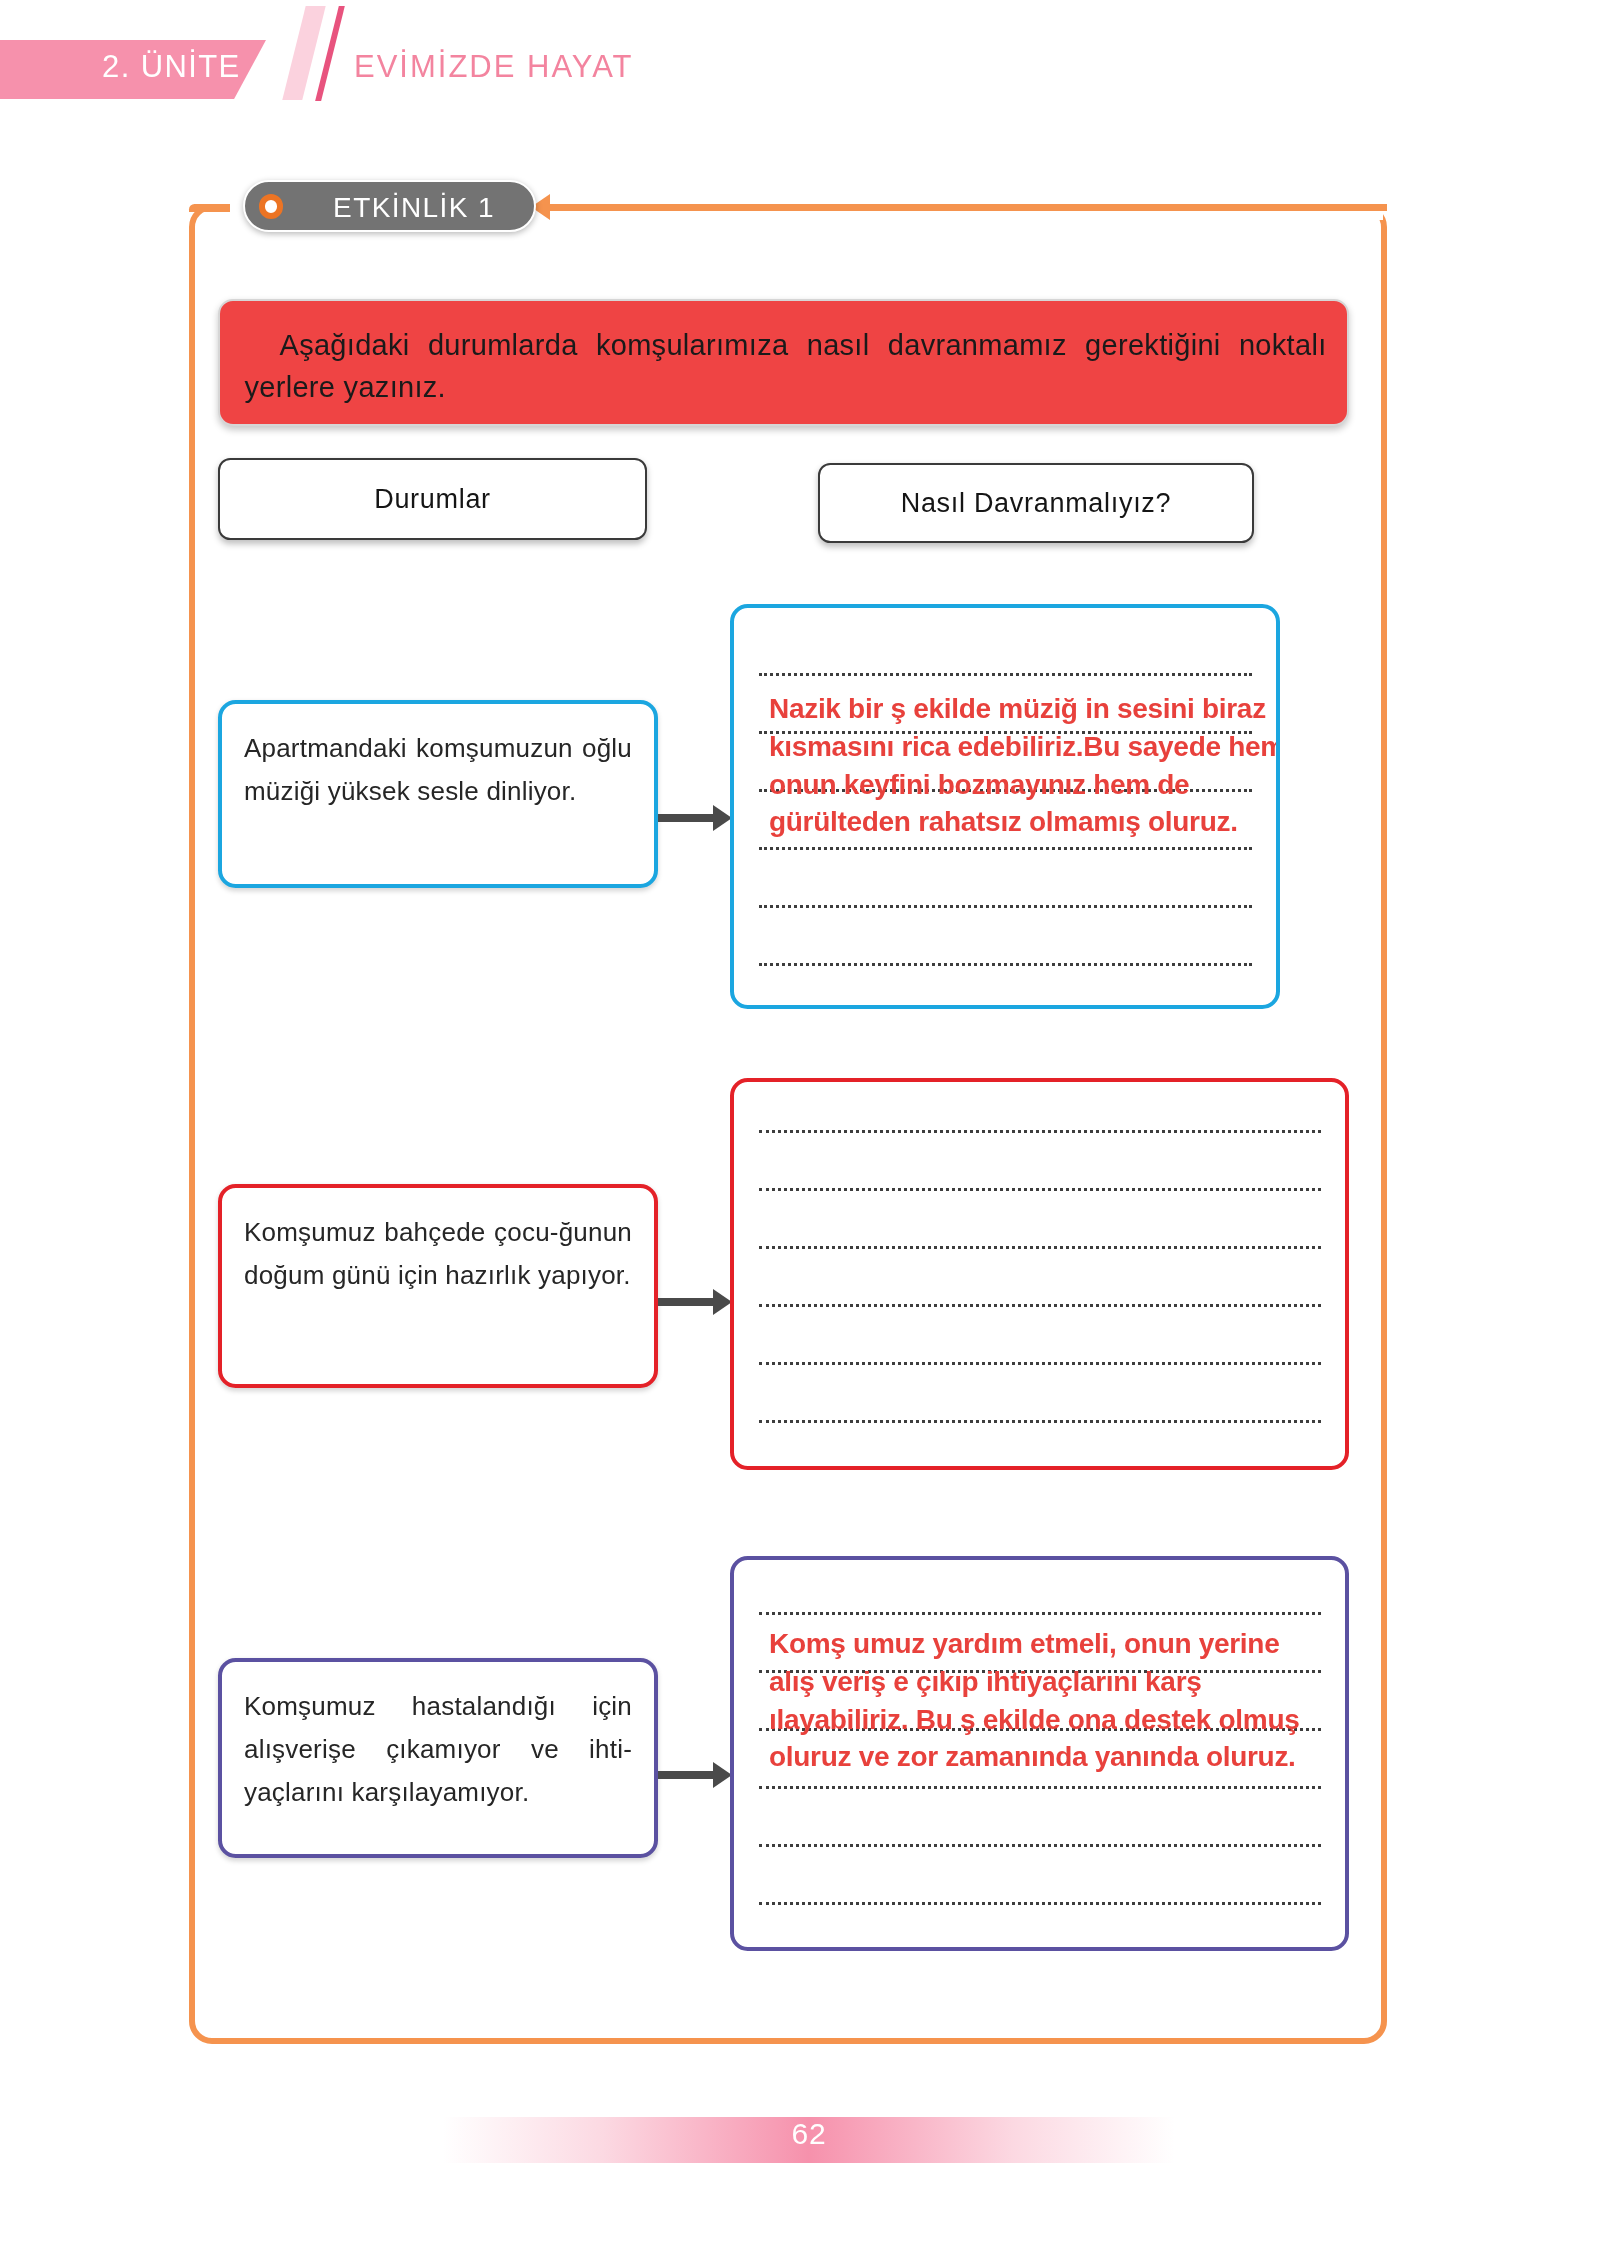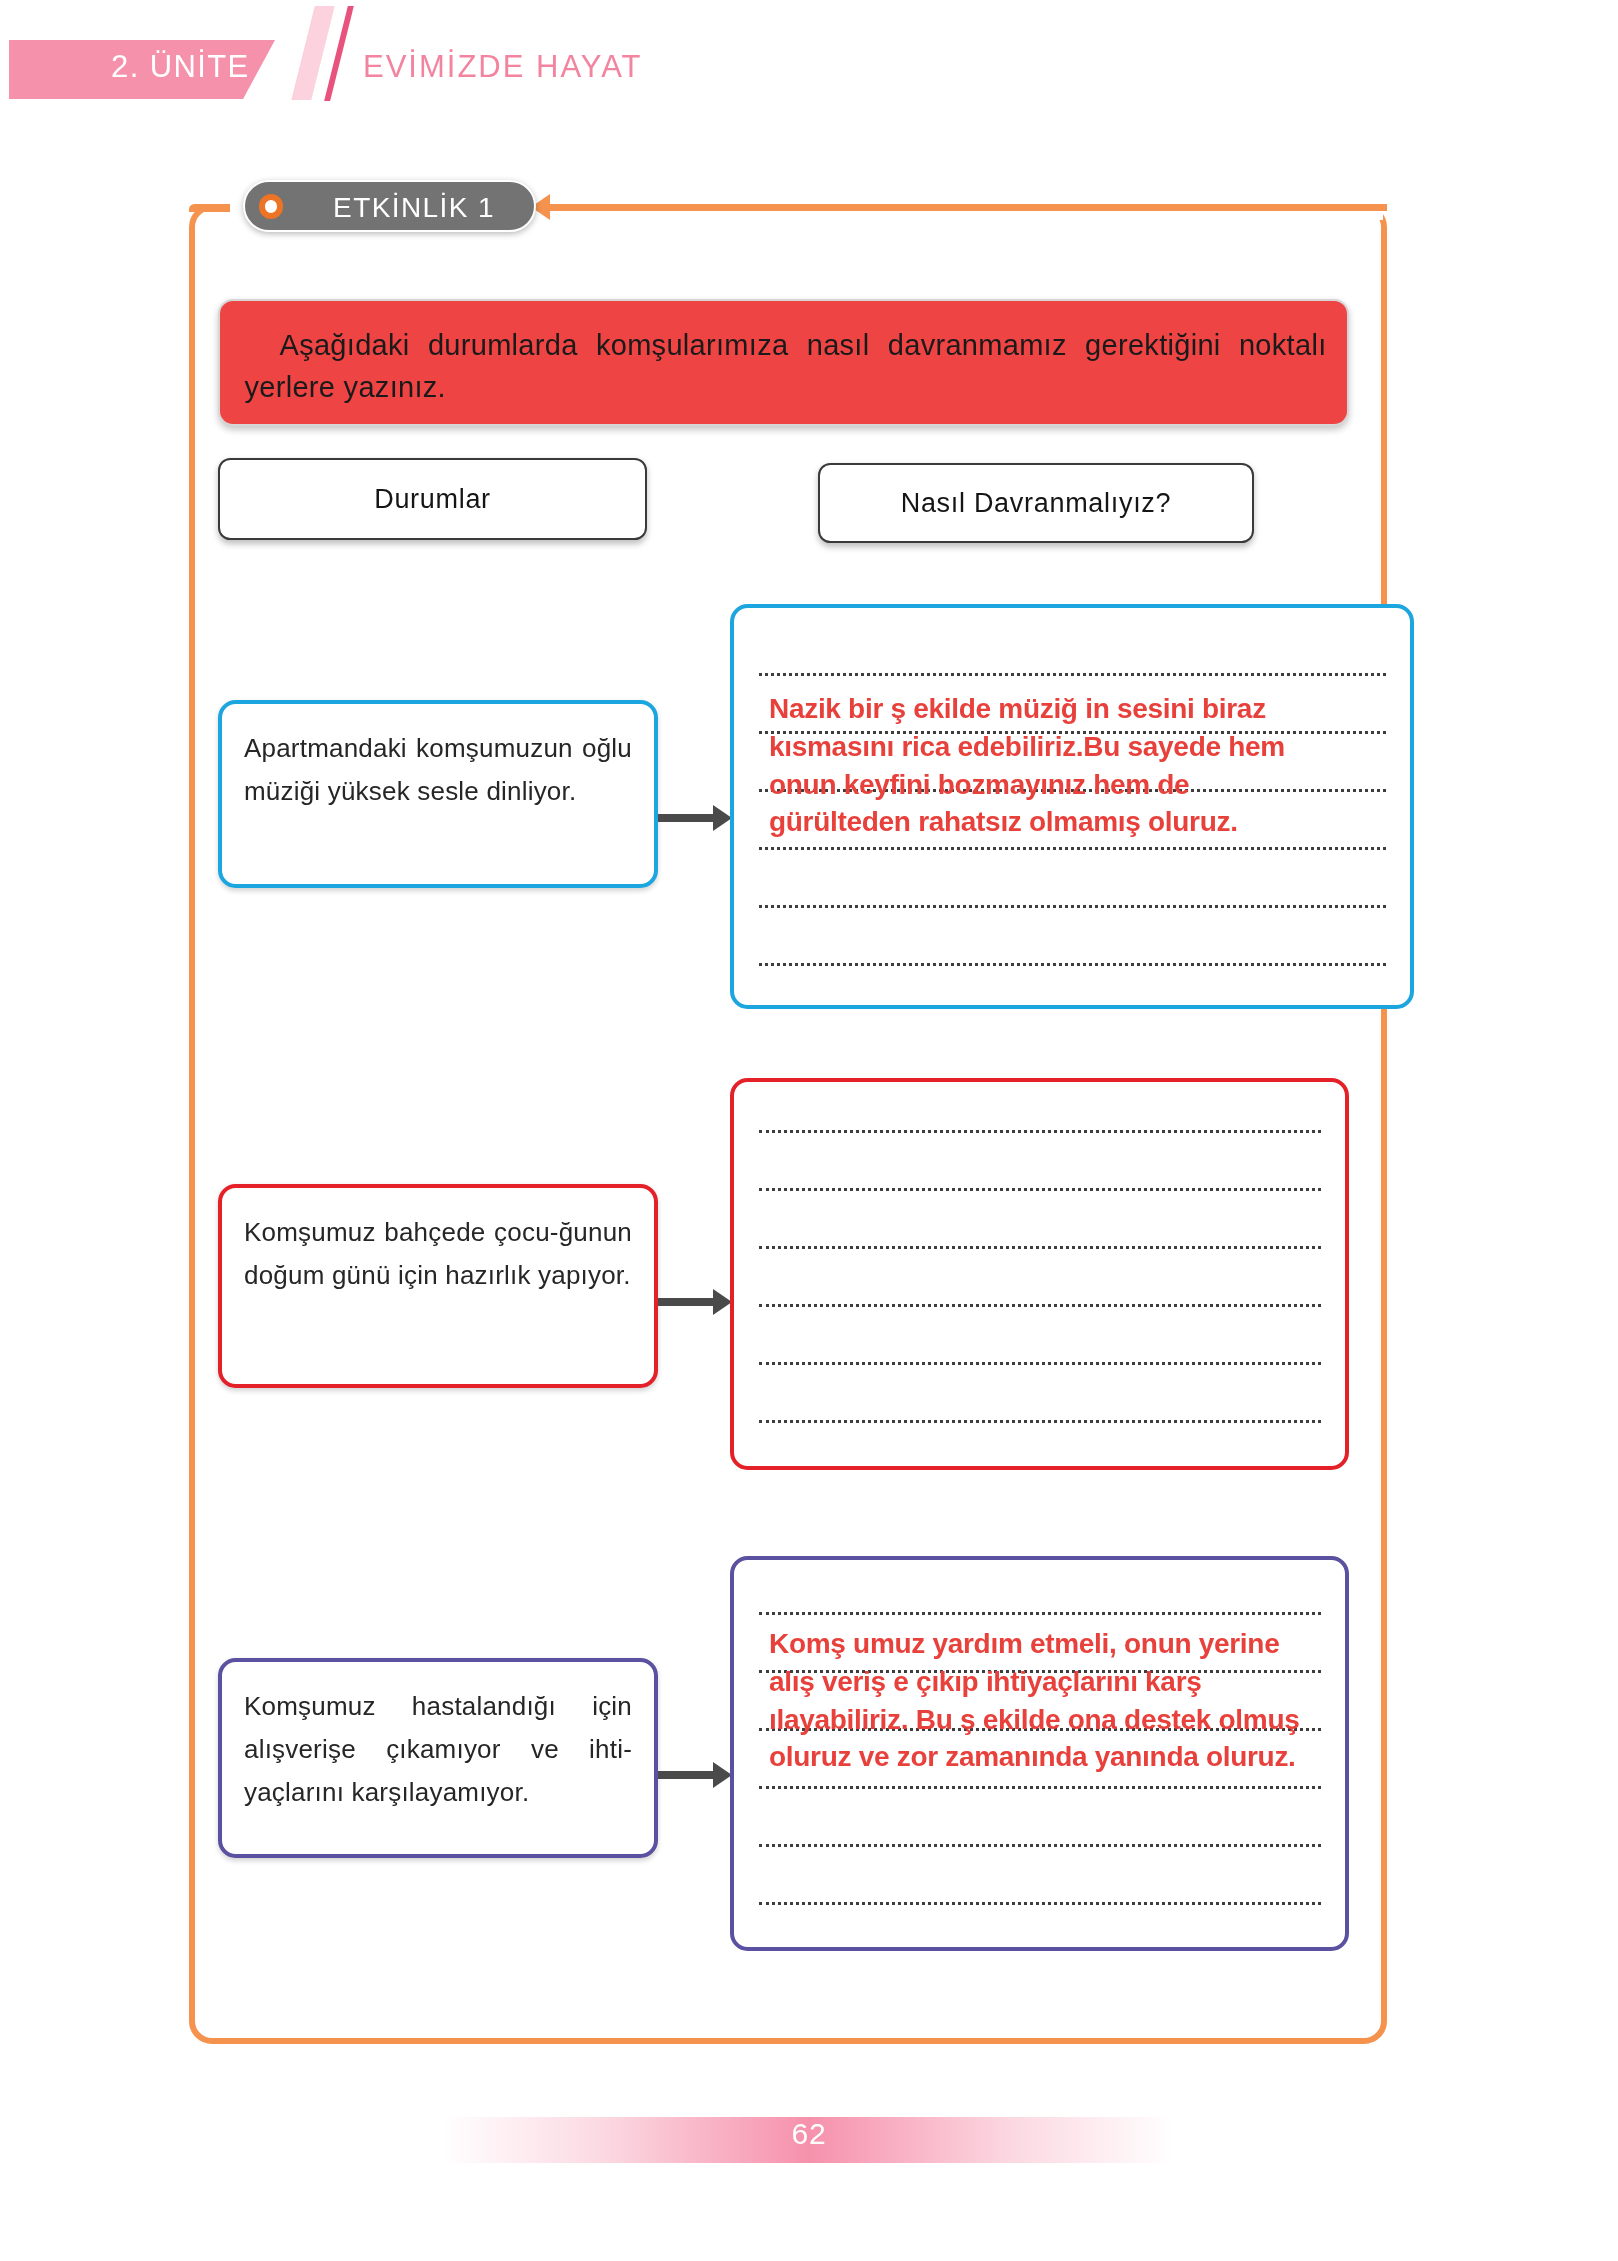--- a/index.html
+++ b/index.html
@@ -11,21 +11,21 @@
     width: 1618px;
     height: 2261px;
     position: relative;
     font-family: "Liberation Sans", sans-serif;
     overflow: hidden;
   }
 
   
   #unit-header {
     position: absolute;
-    left: 9px; top: 0;
+    left: 0; top: 0;
     width: 1431px;
     height: 136px;
   }
   #unit-banner {
     position: absolute;
     left: 0; top: 40px;
     width: 266px;
     height: 59px;
     background: #f691ac;
     
@@ -236,21 +236,21 @@
   
   .answer-box {
     position: absolute;
     background: #ffffff;
     border-radius: 17.7px;
     box-sizing: border-box;
     overflow: hidden;
   }
   #answer-1 {
     left: 730px; top: 604px;
-    width: 684px; height: 405px;
+    width: 550px; height: 405px;
     border: 4.1px solid #1ba6e0;
   }
   #answer-2 {
     left: 730px; top: 1078px;
     width: 619px; height: 392px;
     border: 4.1px solid #e42128;
   }
   #answer-3 {
     left: 730px; top: 1556px;
     width: 619px; height: 395px;

